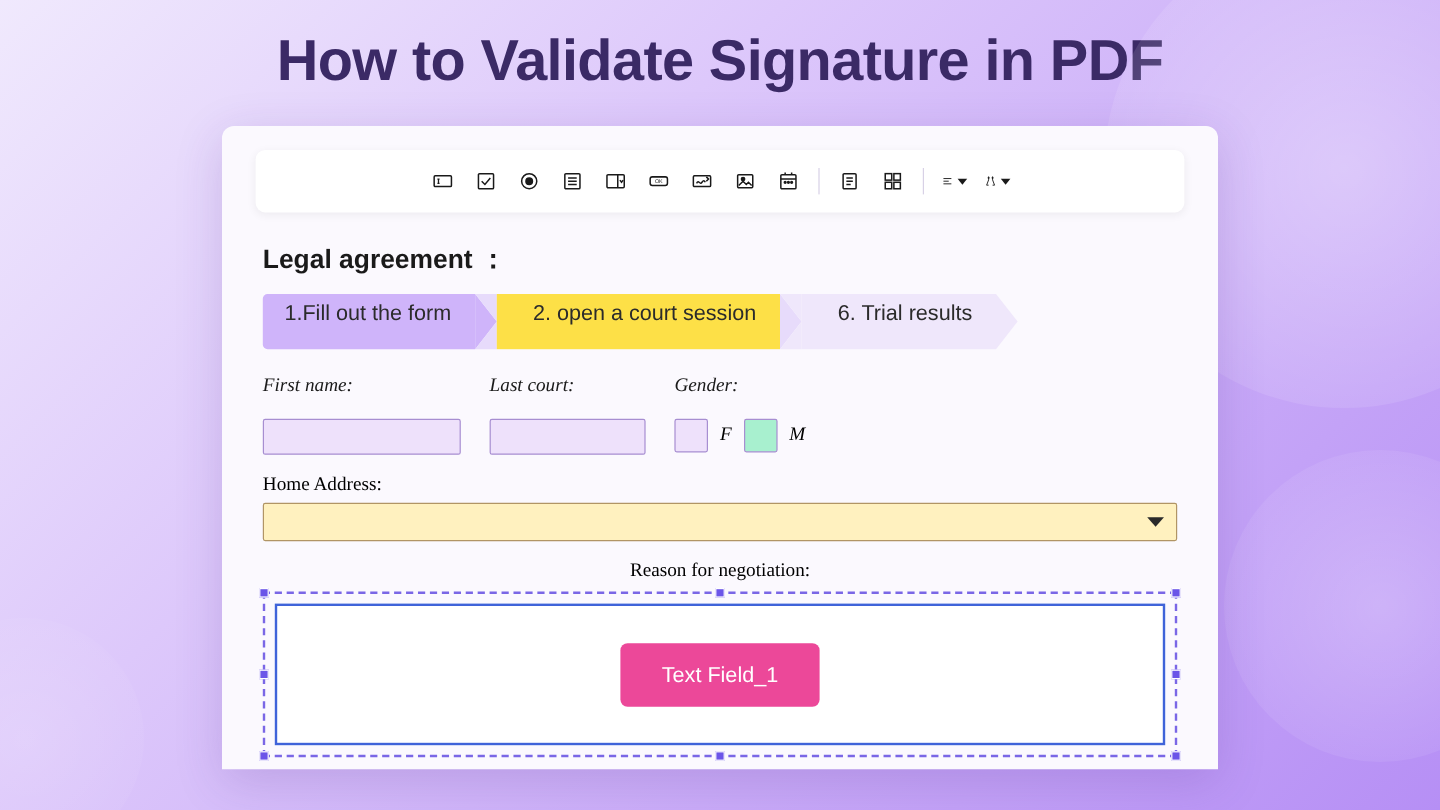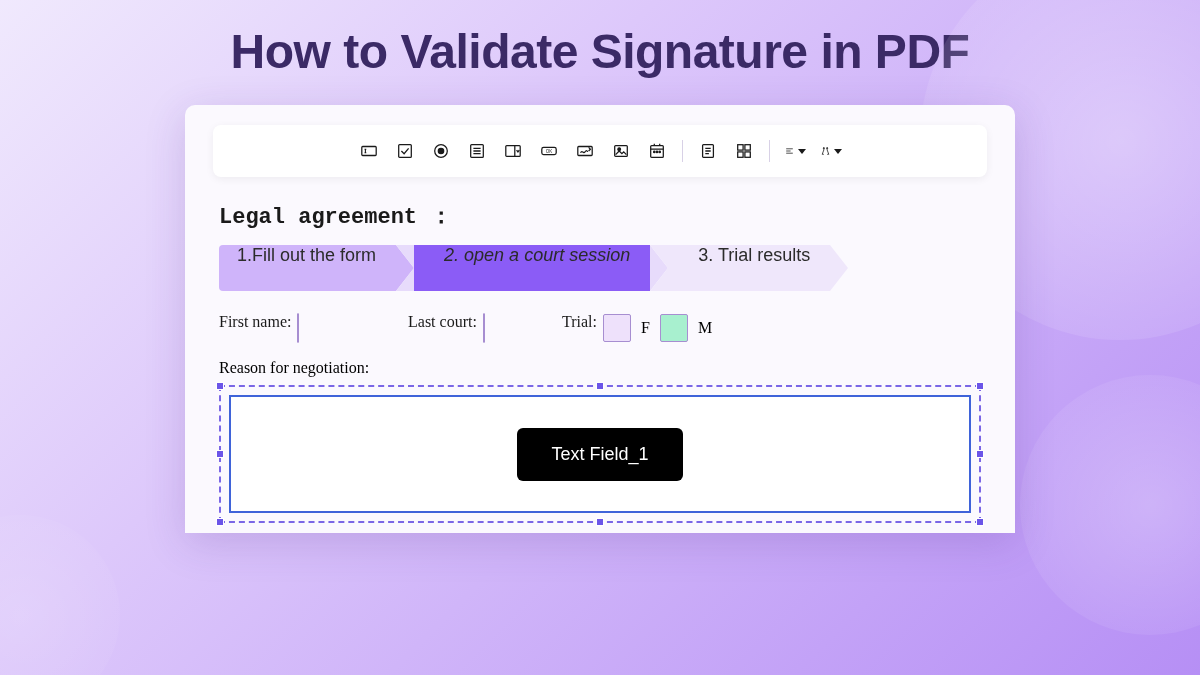--- a/index.html
+++ b/index.html
@@ -73,21 +73,21 @@
   .tbicon svg { width: 18px; height: 18px; stroke: #1a1a1a; stroke-width: 1.4; fill: none; }
   .tbsep { width: 1px; height: 22px; background: #d8d1e6; }
   .tri-down {
     width: 0; height: 0;
     border-left: 4px solid transparent;
     border-right: 4px solid transparent;
     border-top: 5px solid #1a1a1a;
     margin-left: 3px;
   }
   .section-title {
-    font-family: Liberation Mono, monospace;
+    font-family: Liberation Sans, sans-serif;
     font-weight: 700;
     font-size: 22px;
     color: #1a1a1a;
     padding: 6px 34px 14px 34px;
   }
   .steps {
     display: flex;
     gap: 0;
     padding: 0 34px 22px 34px;
   }
@@ -96,55 +96,56 @@
     height: 46px;
     display: flex;
     align-items: center;
     font-size: 18px;
     color: #2b2b2b;
     cursor: pointer;
   }
   .step .body {
     height: 100%;
     display: flex;
+    align-items: center;
     padding: 0 20px 13px 30px;
   }
   .step .arrow-r {
     width: 0; height: 0;
     border-top: 23px solid transparent;
     border-bottom: 23px solid transparent;
   }
   .step1 .body { background: #cfb4fa; border-radius: 4px 0 0 4px; padding-left: 18px; }
   .step1 .arrow-r { border-left: 18px solid #cfb4fa; }
   .step2 .notch {
     width: 0; height: 0;
     border-top: 23px solid #e7dbfb;
     border-bottom: 23px solid #e7dbfb;
     border-left: 18px solid transparent;
     margin-left: -18px;
   }
-  .step2 .body { background: #8b5cf6; font-style: italic; }
+  .step2 .body { background: #fde047; }
   .step2 .arrow-r { border-left: 18px solid #e7dbfb; }
   .step3 .notch {
     width: 0; height: 0;
     border-top: 23px solid #efe7fb;
     border-bottom: 23px solid #efe7fb;
     border-left: 18px solid transparent;
     margin-left: -18px;
   }
   .step3 .body { background: #efe7fb; }
   .step3 .arrow-r { border-left: 18px solid #efe7fb; }
 
   .form-row {
     display: flex;
     gap: 24px;
     padding: 0 34px 16px 34px;
     font-family: Georgia, "Times New Roman", serif;
   }
-  .field { display: flex; flex-direction: row; gap: 6px; }
+  .field { display: flex; flex-direction: column; gap: 18px; font-style: italic; }
   .field label { font-size: 16px; color: #1a1a1a; }
   .w165 { width: 165px; }
   .w130 { width: 130px; }
   .txt-input {
     height: 30px;
     background: #eee1fb;
     border: 1px solid #a78ed1;
     border-radius: 2px;
   }
   .gender-group { display: flex; align-items: center; gap: 10px; margin-top: 0; }
@@ -171,21 +172,21 @@
     cursor: pointer;
   }
   .combo .caret {
     width: 0; height: 0;
     border-left: 7px solid transparent;
     border-right: 7px solid transparent;
     border-top: 8px solid #2a2a2a;
   }
 
   .reason-field { padding: 0 34px 10px 34px; font-family: Georgia, serif; }
-  .reason-field label { font-size: 16px; display: block; margin-bottom: 8px; }
+  .reason-field label { font-size: 16px; display: block; margin-bottom: 8px; text-align: center; }
   .sel-wrap {
     position: relative;
     border: 2px dashed #7a67e6;
     padding: 8px;
   }
   .sel-handle {
     position: absolute;
     width: 8px; height: 8px;
     background: #6b55e8;
     border: 1px solid #fff;
@@ -200,21 +201,21 @@
   .h-br { right: -5px; bottom: -5px; }
   .inner-box {
     border: 2px solid #3f63d9;
     background: #ffffff;
     height: 118px;
     display: flex;
     align-items: center;
     justify-content: center;
   }
   .placeholder-btn {
-    background: #000000;
+    background: #ec4899;
     color: #ffffff;
     font-size: 18px;
     font-family: -apple-system, sans-serif;
     padding: 16px 34px;
     border-radius: 6px;
   }
 </style>
 </head>
 <body>
 
@@ -330,46 +331,52 @@
     <div class="step step2">
       <div class="notch"></div>
       <div class="body">
           <span>2. open a court session</span>
         </div>
       <div class="arrow-r"></div>
     </div>
     <div class="step step3">
       <div class="notch"></div>
       <div class="body">
-          <span>3. Trial results</span>
+          <span>6. Trial results</span>
         </div>
       <div class="arrow-r"></div>
     </div>
   </div>
 
   <div class="form-row">
     <div class="field w165">
       <label>First name:</label>
       <div class="txt-input"></div>
     </div>
     <div class="field w130">
       <label>Last court:</label>
       <div class="txt-input"></div>
     </div>
     <div class="field">
-      <label>Trial:</label>
+      <label>Gender:</label>
       <div class="gender-group">
         <div class="gbox f"></div>
         <span class="glabel">F</span>
         <div class="gbox m"></div>
         <span class="glabel">M</span>
       </div>
     </div>
   </div>
 
+  <div class="address-field">
+    <label>Home Address:</label>
+    <div class="combo">
+      <div class="caret"></div>
+    </div>
+  </div>
 
   <div class="reason-field">
     <label>Reason for negotiation:</label>
     <div class="sel-wrap">
       <div class="sel-handle h-tl"></div>
       <div class="sel-handle h-tc"></div>
       <div class="sel-handle h-tr"></div>
       <div class="sel-handle h-ml"></div>
       <div class="sel-handle h-mr"></div>
       <div class="sel-handle h-bl"></div>

